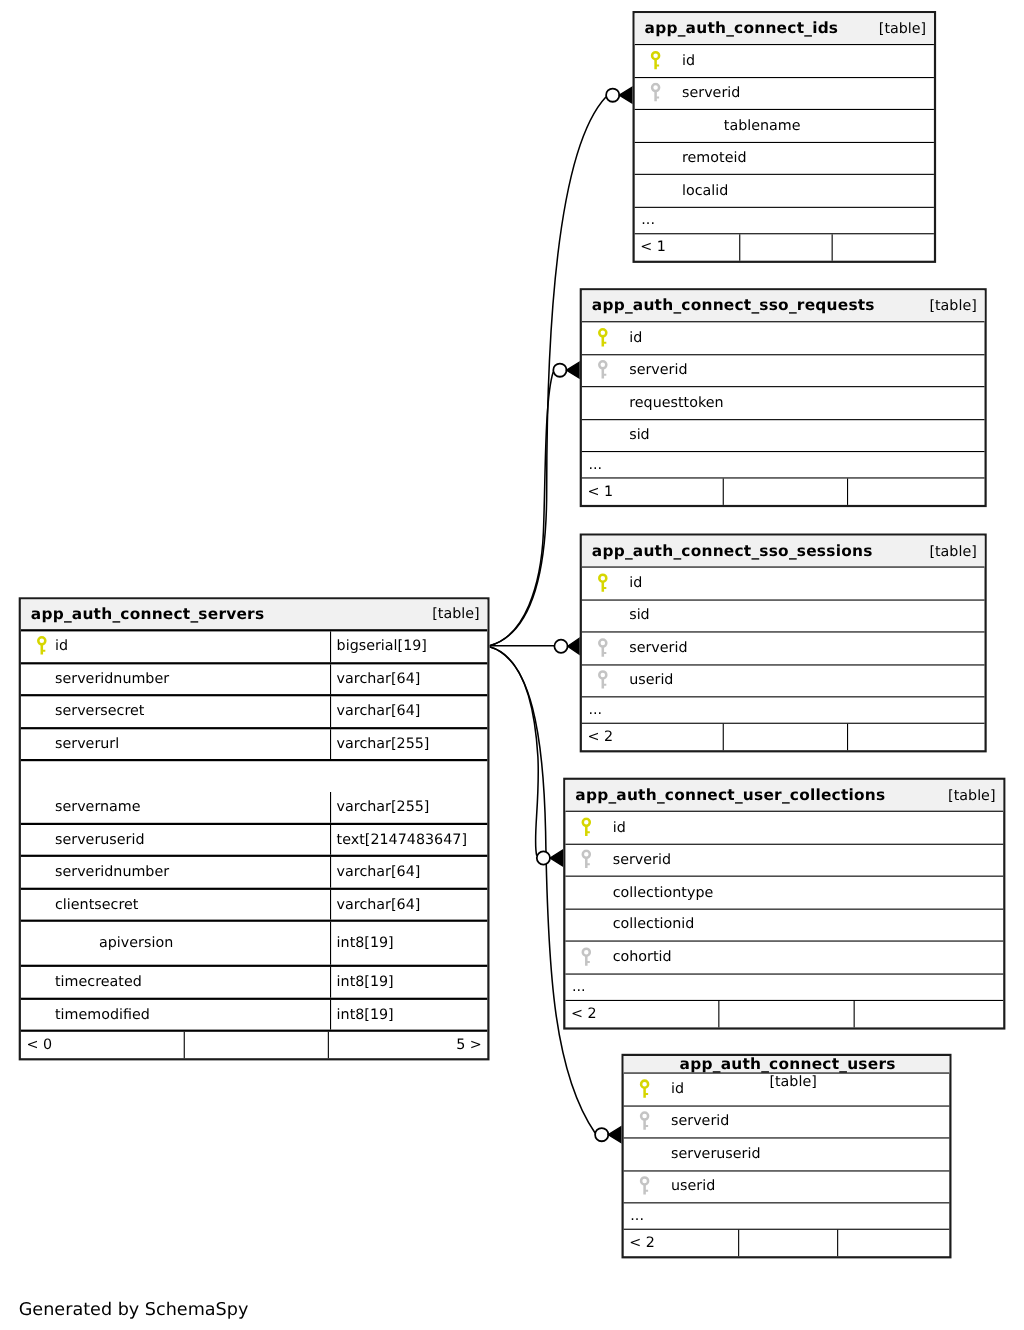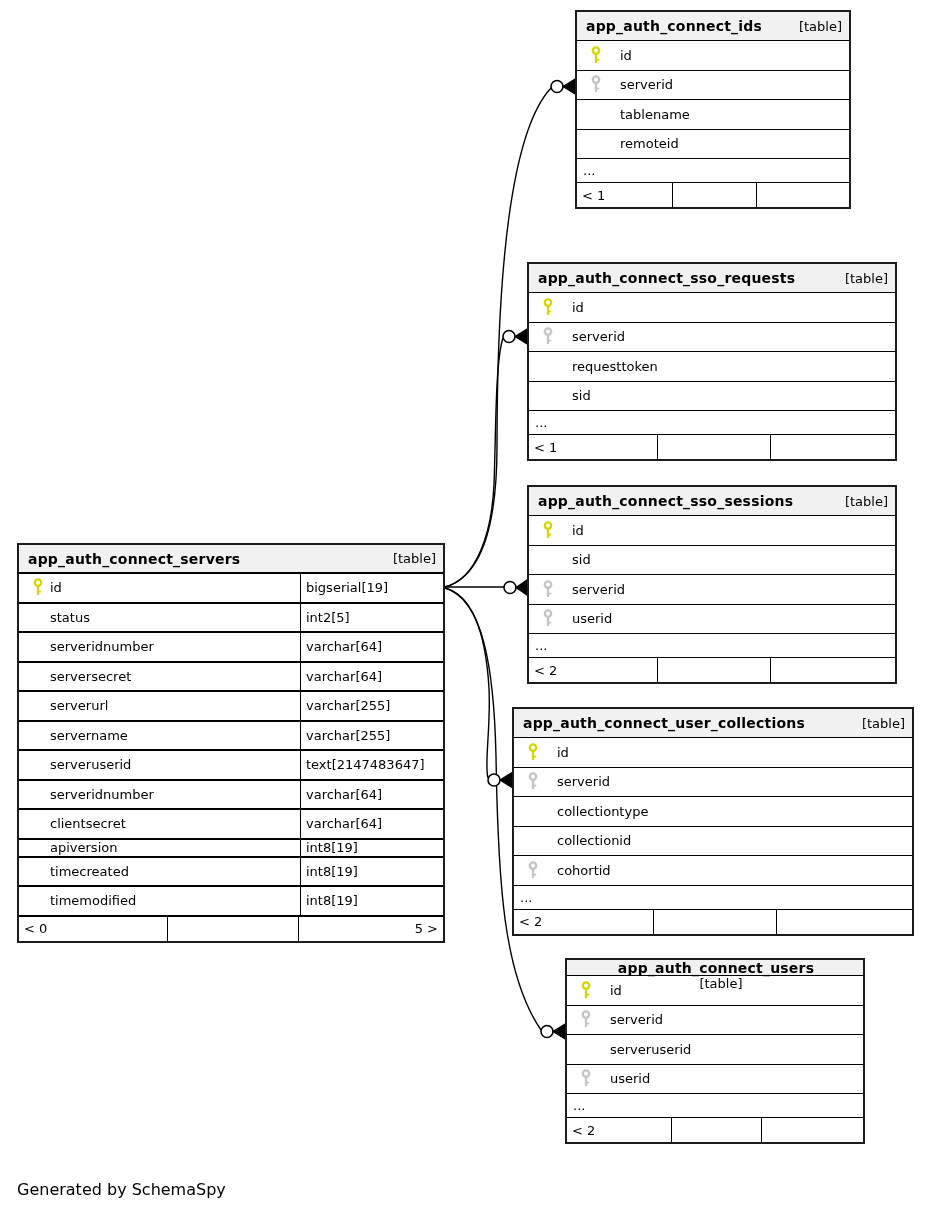--- a/index.html
+++ b/index.html
@@ -103,30 +103,36 @@
         <div class="tbl-row" style="height: 29.5px;">
           <div class="namecell">
             <span class="keycell"><svg width="12" height="19" viewBox="0 0 12 19">
                 <circle cx="6" cy="4.6" r="3.2" fill="none" stroke="#c4c4c4" stroke-width="2.3"></circle>
                 <line x1="6" y1="7.8" x2="6" y2="17" stroke="#c4c4c4" stroke-width="2.3"></line>
                 <line x1="6" y1="13.6" x2="9.2" y2="13.6" stroke="#c4c4c4" stroke-width="1.8"></line>
               </svg></span>
             <span class="colname">serverid</span>
           </div>
         </div>
-        <div class="tbl-row" style="height: 29.5px;">
+        <div class="tbl-row" style="height: 29.5px; padding-left: 38px;">
           <div class="namecell">
             <span class="keycell"></span>
             <span class="colname">tablename</span>
           </div>
         </div>
         <div class="tbl-row" style="height: 29.5px;">
           <div class="namecell">
             <span class="keycell"></span>
             <span class="colname">remoteid</span>
+          </div>
+        </div>
+        <div class="tbl-row" style="height: 29.5px;">
+          <div class="namecell">
+            <span class="keycell"></span>
+            <span class="colname">localid</span>
           </div>
         </div>
         <div class="ellipsis-row" style="height: 24px;">...</div>
         <div class="footer-row" style="height: 24px;">
           <div class="fcell c1">&lt; 1</div>
           <div class="fcell c2"></div>
           <div class="fcell c3"></div>
         </div>
       </div>
       <div class="table-card rel" style="left: 527px; top: 262px; width: 370px;">
@@ -233,46 +239,39 @@
                 <line x1="6" y1="7.8" x2="6" y2="17" stroke="#d6d600" stroke-width="2.3"></line>
                 <line x1="6" y1="13.6" x2="9.2" y2="13.6" stroke="#d6d600" stroke-width="1.8"></line>
               </svg></span>
             <span class="colname">id</span>
           </div>
           <span class="coltype" style="width: 143px;">bigserial[19]</span>
         </div>
         <div class="tbl-row" style="height: 29.5px;">
           <div class="namecell">
             <span class="keycell"></span>
-            <span class="colname">status</span>
-          </div>
-          <span class="coltype" style="width: 143px;">int2[5]</span>
-        </div>
-        <div class="tbl-row" style="height: 29.5px;">
-          <div class="namecell">
-            <span class="keycell"></span>
             <span class="colname">serveridnumber</span>
           </div>
           <span class="coltype" style="width: 143px;">varchar[64]</span>
         </div>
         <div class="tbl-row" style="height: 29.5px;">
           <div class="namecell">
             <span class="keycell"></span>
             <span class="colname">serversecret</span>
           </div>
           <span class="coltype" style="width: 143px;">varchar[64]</span>
         </div>
         <div class="tbl-row" style="height: 29.5px;">
           <div class="namecell">
             <span class="keycell"></span>
             <span class="colname">serverurl</span>
           </div>
           <span class="coltype" style="width: 143px;">varchar[255]</span>
         </div>
-        <div class="tbl-row" style="height: 29.5px;">
+        <div class="tbl-row" style="height: 29.5px; margin-top: 28px;">
           <div class="namecell">
             <span class="keycell"></span>
             <span class="colname">servername</span>
           </div>
           <span class="coltype" style="width: 143px;">varchar[255]</span>
         </div>
         <div class="tbl-row" style="height: 29.5px;">
           <div class="namecell">
             <span class="keycell"></span>
             <span class="colname">serveruserid</span>
@@ -286,21 +285,21 @@
           </div>
           <span class="coltype" style="width: 143px;">varchar[64]</span>
         </div>
         <div class="tbl-row" style="height: 29.5px;">
           <div class="namecell">
             <span class="keycell"></span>
             <span class="colname">clientsecret</span>
           </div>
           <span class="coltype" style="width: 143px;">varchar[64]</span>
         </div>
-        <div class="tbl-row" style="height: 18px;">
+        <div class="tbl-row" style="height: 41px; padding-left: 40px;">
           <div class="namecell">
             <span class="keycell"></span>
             <span class="colname">apiversion</span>
           </div>
           <span class="coltype" style="width: 143px;">int8[19]</span>
         </div>
         <div class="tbl-row" style="height: 29.5px;">
           <div class="namecell">
             <span class="keycell"></span>
             <span class="colname">timecreated</span>

